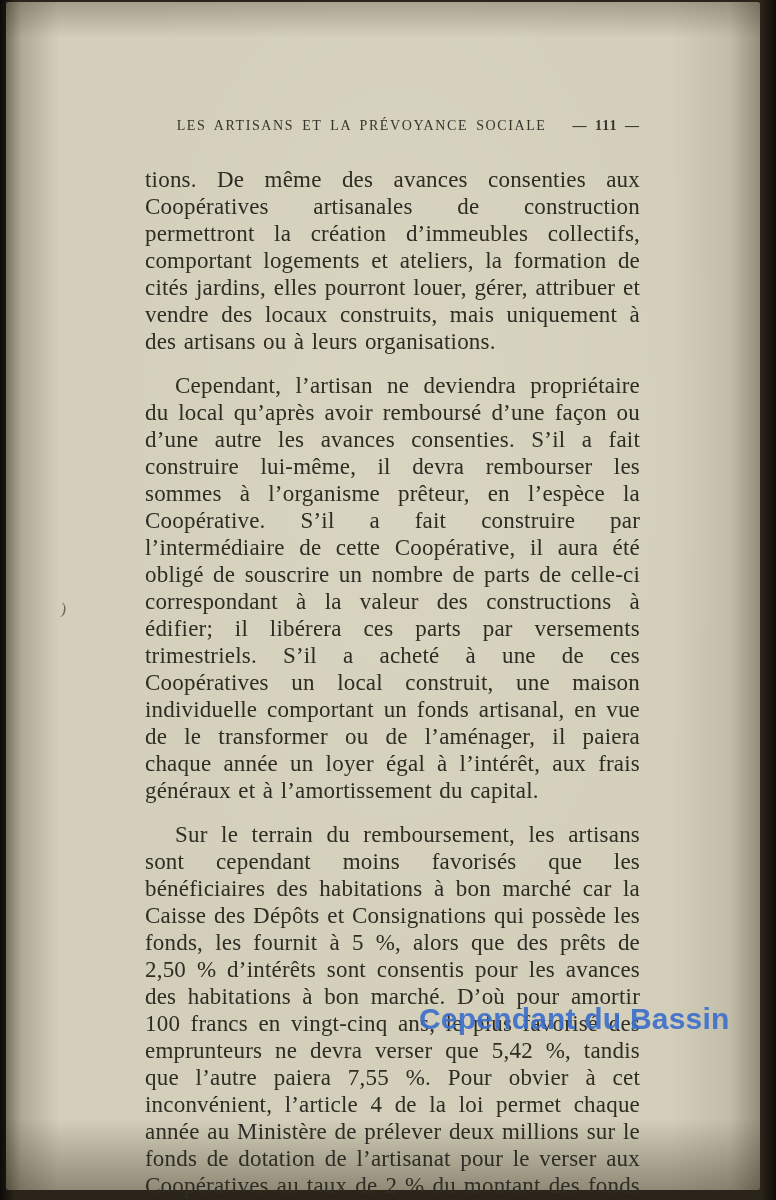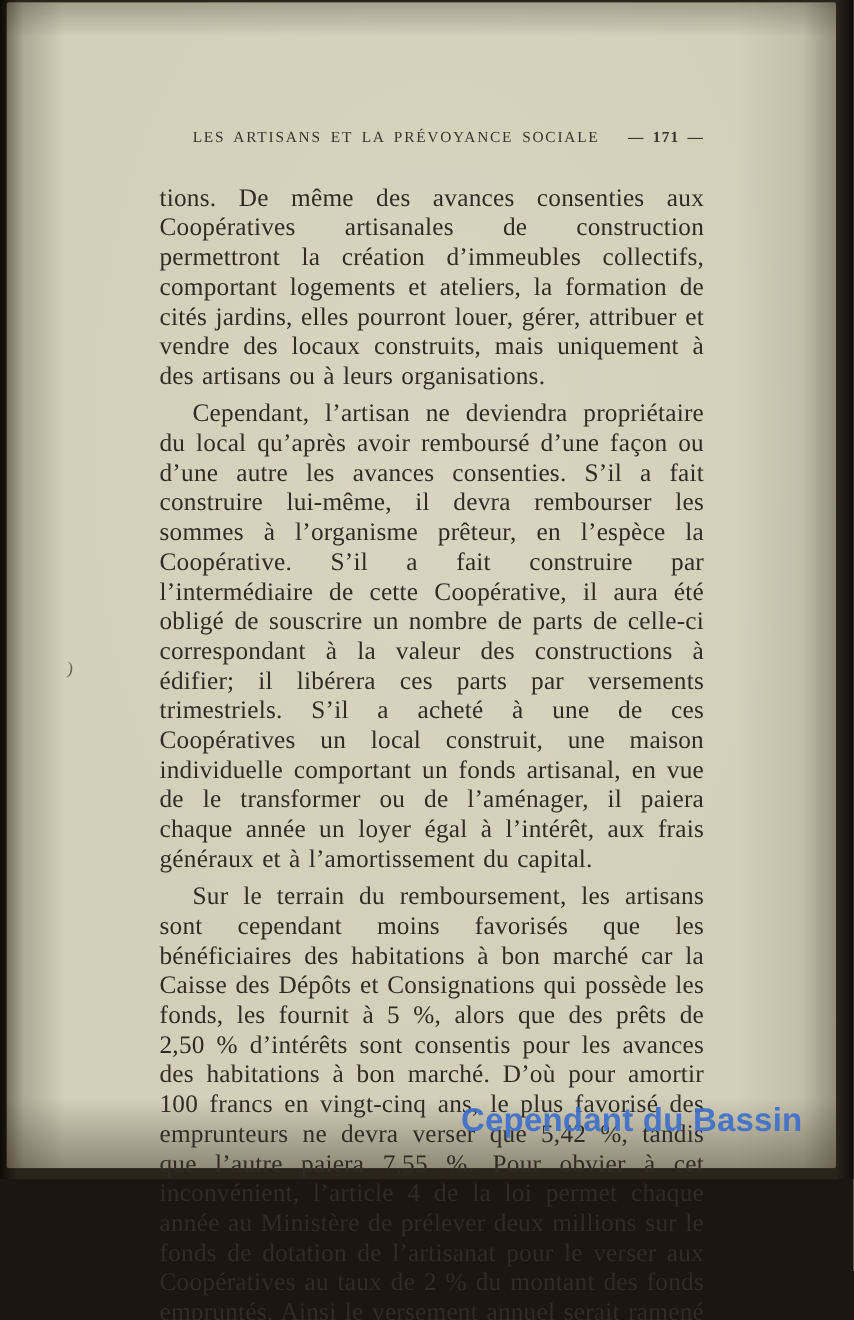--- a/index.html
+++ b/index.html
@@ -8,21 +8,21 @@
     width: 776px;
     height: 1200px;
     background: #1b1710;
     overflow: hidden;
     font-family: "Liberation Serif", "DejaVu Serif", serif;
   }
 
   .photo {
     position: relative;
     width: 776px;
-    height: 1072px;
+    height: 1200px;
     background:
       linear-gradient(90deg, #0e0c08 0%, #2a241a 2%, #2a241a 98%, #0e0c08 100%),
       #221d14;
   }
 
   
   .page {
     position: absolute;
     left: 6px;
     top: 2px;
@@ -64,21 +64,21 @@
     color: #2f2c24;
   }
   .body-text p {
     margin: 0;
     text-indent: 30px;
   }
   .body-text p.continuation {
     text-indent: 0;
   }
   .body-text p + p {
-    margin-top: 7px;
+    margin-top: 17px;
   }
 
   .stray-mark {
     position: absolute;
     left: 55px;
     top: 598px;
     font-size: 16px;
     color: rgba(70, 64, 50, 0.75);
     transform: rotate(8deg);
   }
@@ -96,21 +96,21 @@
   }
 </style>
 </head>
 <body>
 
 <div class="photo">
   <div class="page">
 
     <div class="running-head">
       <span class="title">LES ARTISANS ET LA PRÉVOYANCE SOCIALE</span>
-      <span class="pageno">— 171 —</span>
+      <span class="pageno">— 111 —</span>
     </div>
 
     <div class="body-text">
       <p class="continuation">tions. De même des avances consenties aux Coopératives artisanales de construction permettront la création d’immeubles collectifs, comportant logements et ateliers, la formation de cités jardins, elles pourront louer, gérer, attribuer et vendre des locaux construits, mais uniquement à des artisans ou à leurs organisations.</p>
       <p>Cependant, l’artisan ne deviendra propriétaire du local qu’après avoir remboursé d’une façon ou d’une autre les avances consenties. S’il a fait construire lui-même, il devra rembourser les sommes à l’organisme prêteur, en l’espèce la Coopérative. S’il a fait construire par l’intermédiaire de cette Coopérative, il aura été obligé de souscrire un nombre de parts de celle-ci correspondant à la valeur des constructions à édifier; il libérera ces parts par versements trimestriels. S’il a acheté à une de ces Coopératives un local construit, une maison individuelle comportant un fonds artisanal, en vue de le transformer ou de l’aménager, il paiera chaque année un loyer égal à l’intérêt, aux frais généraux et à l’amortissement du capital.</p>
       <p>Sur le terrain du remboursement, les artisans sont cependant moins favorisés que les bénéficiaires des habitations à bon marché car la Caisse des Dépôts et Consignations qui possède les fonds, les fournit à 5 %, alors que des prêts de 2,50 % d’intérêts sont consentis pour les avances des habitations à bon marché. D’où pour amortir 100 francs en vingt-cinq ans, le plus favorisé des emprunteurs ne devra verser que 5,42 %, tandis que l’autre paiera 7,55 %. Pour obvier à cet inconvénient, l’article 4 de la loi permet chaque année au Ministère de prélever deux millions sur le fonds de dotation de l’artisanat pour le verser aux Coopératives au taux de 2 % du montant des fonds empruntés. Ainsi le versement annuel serait ramené à 5,59 % environ.</p>
     </div>
 
     <span class="stray-mark">)</span>
 

